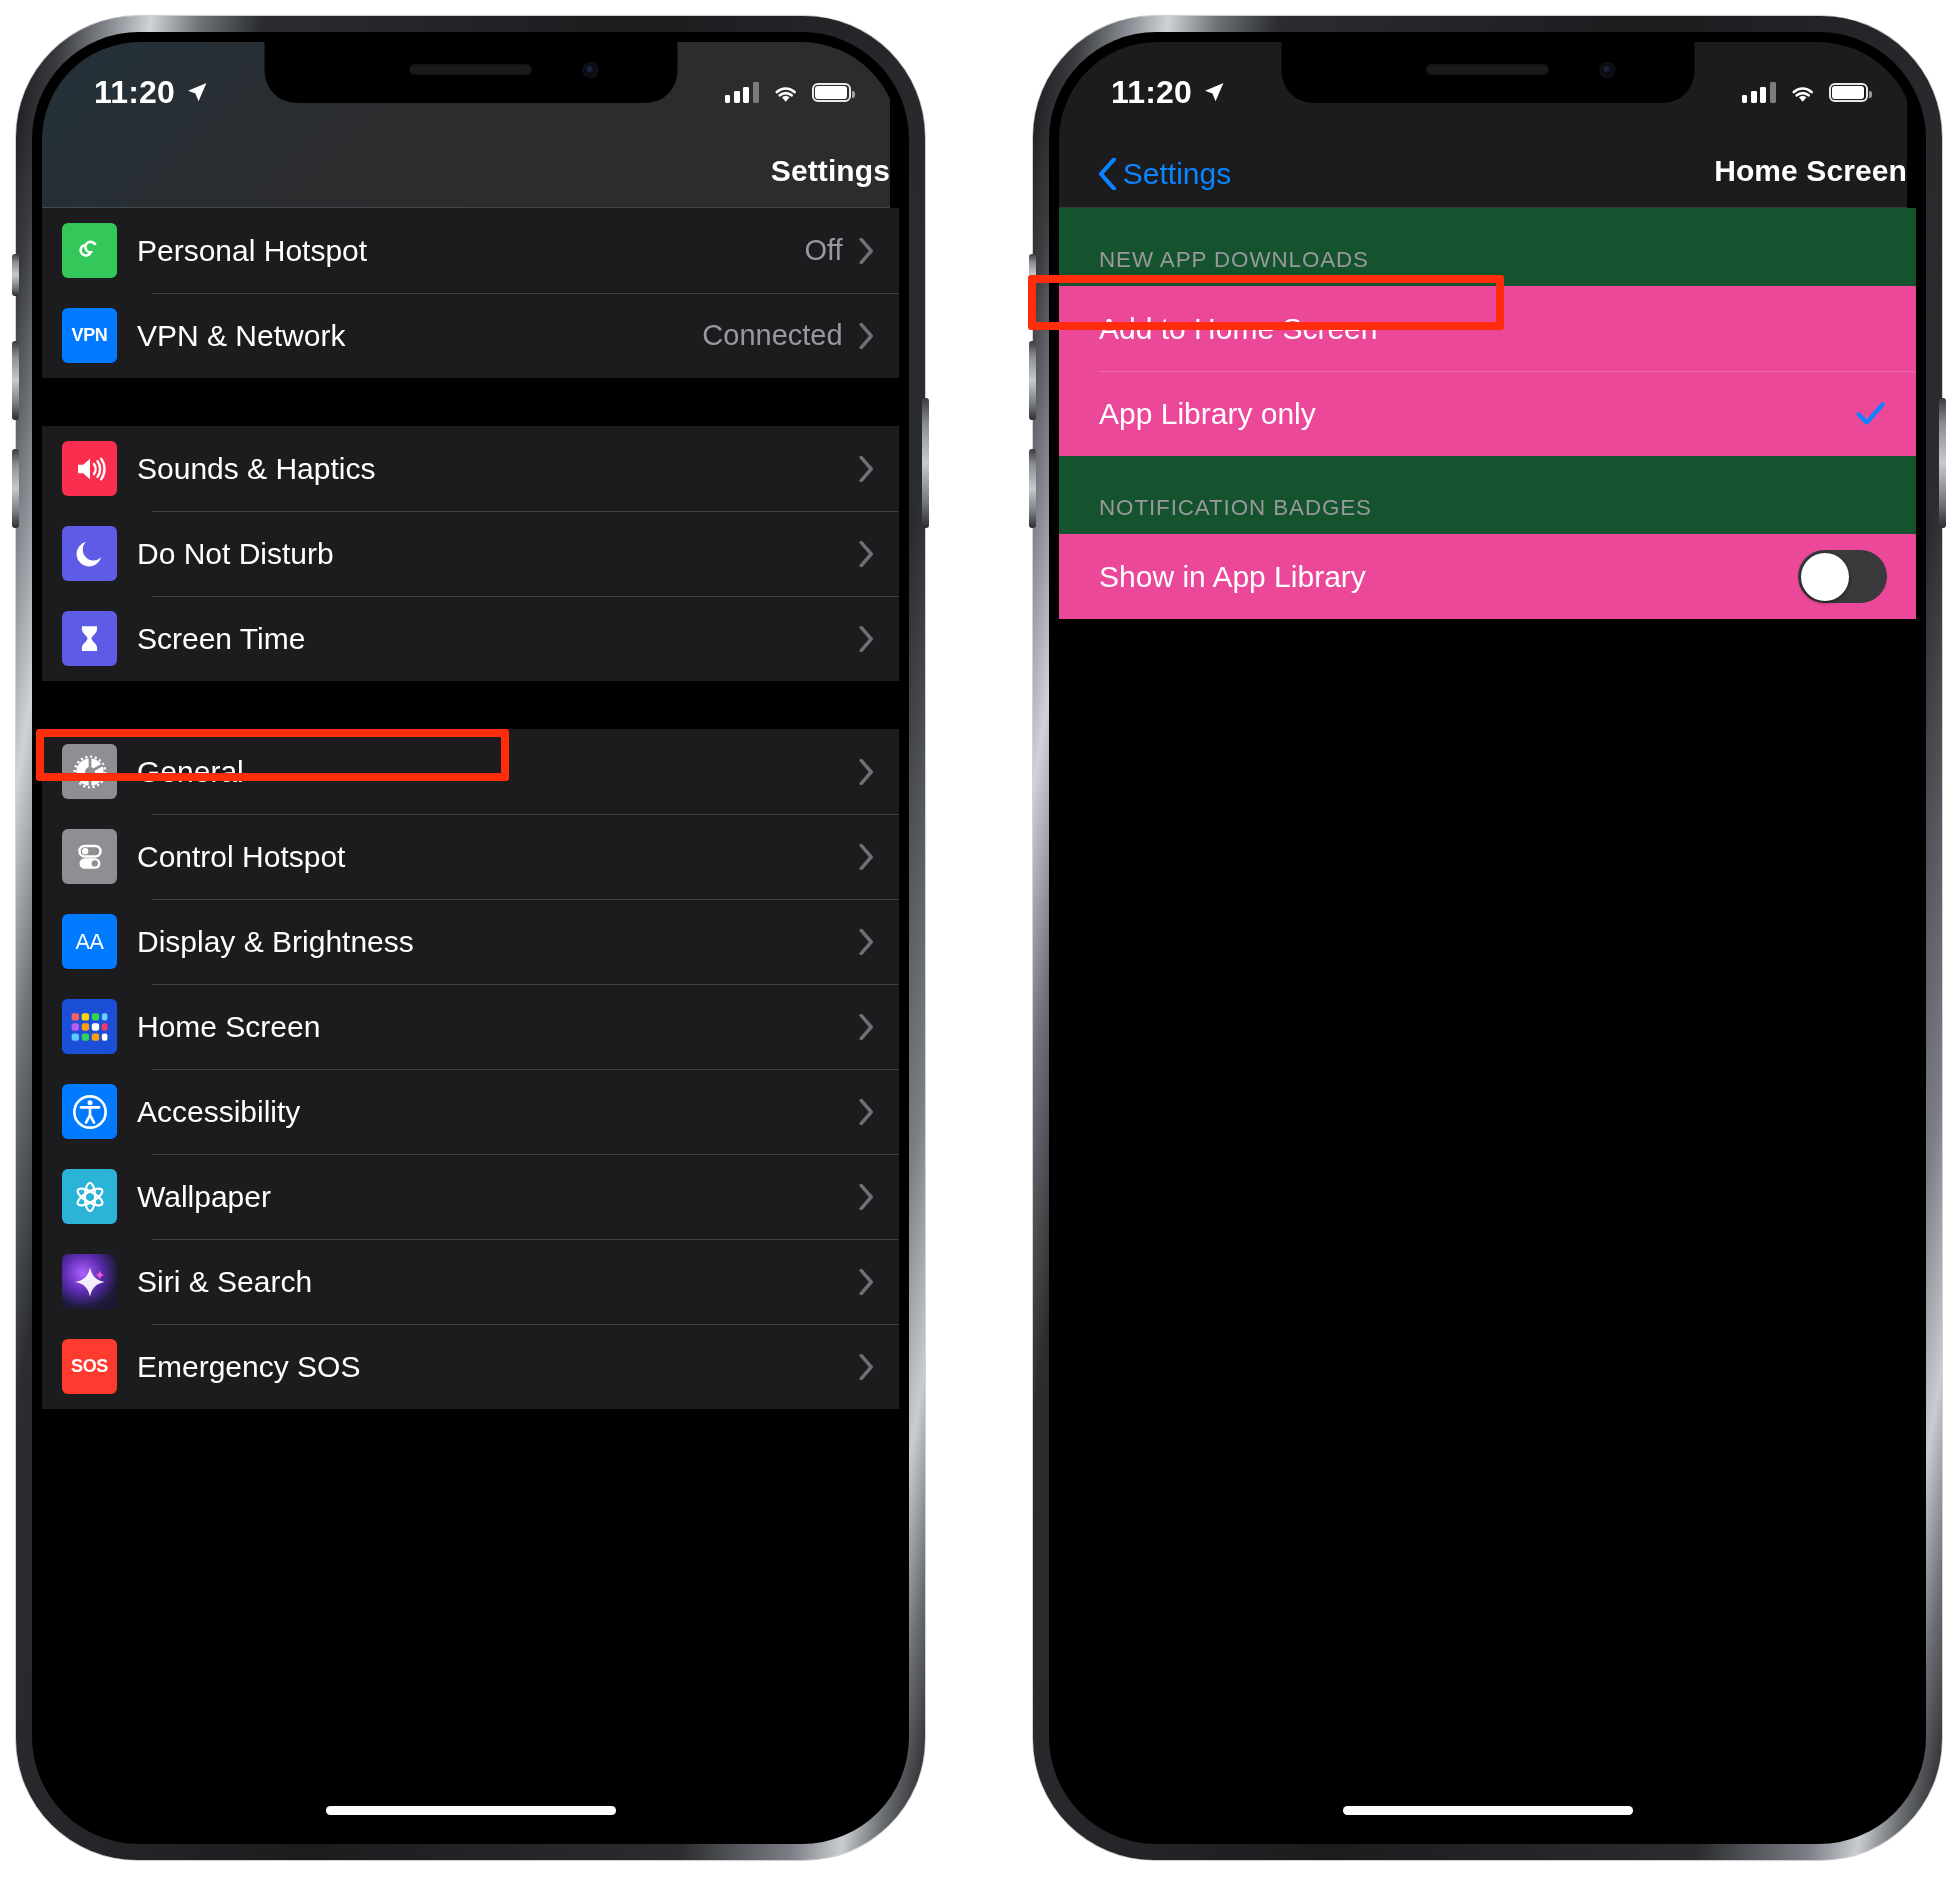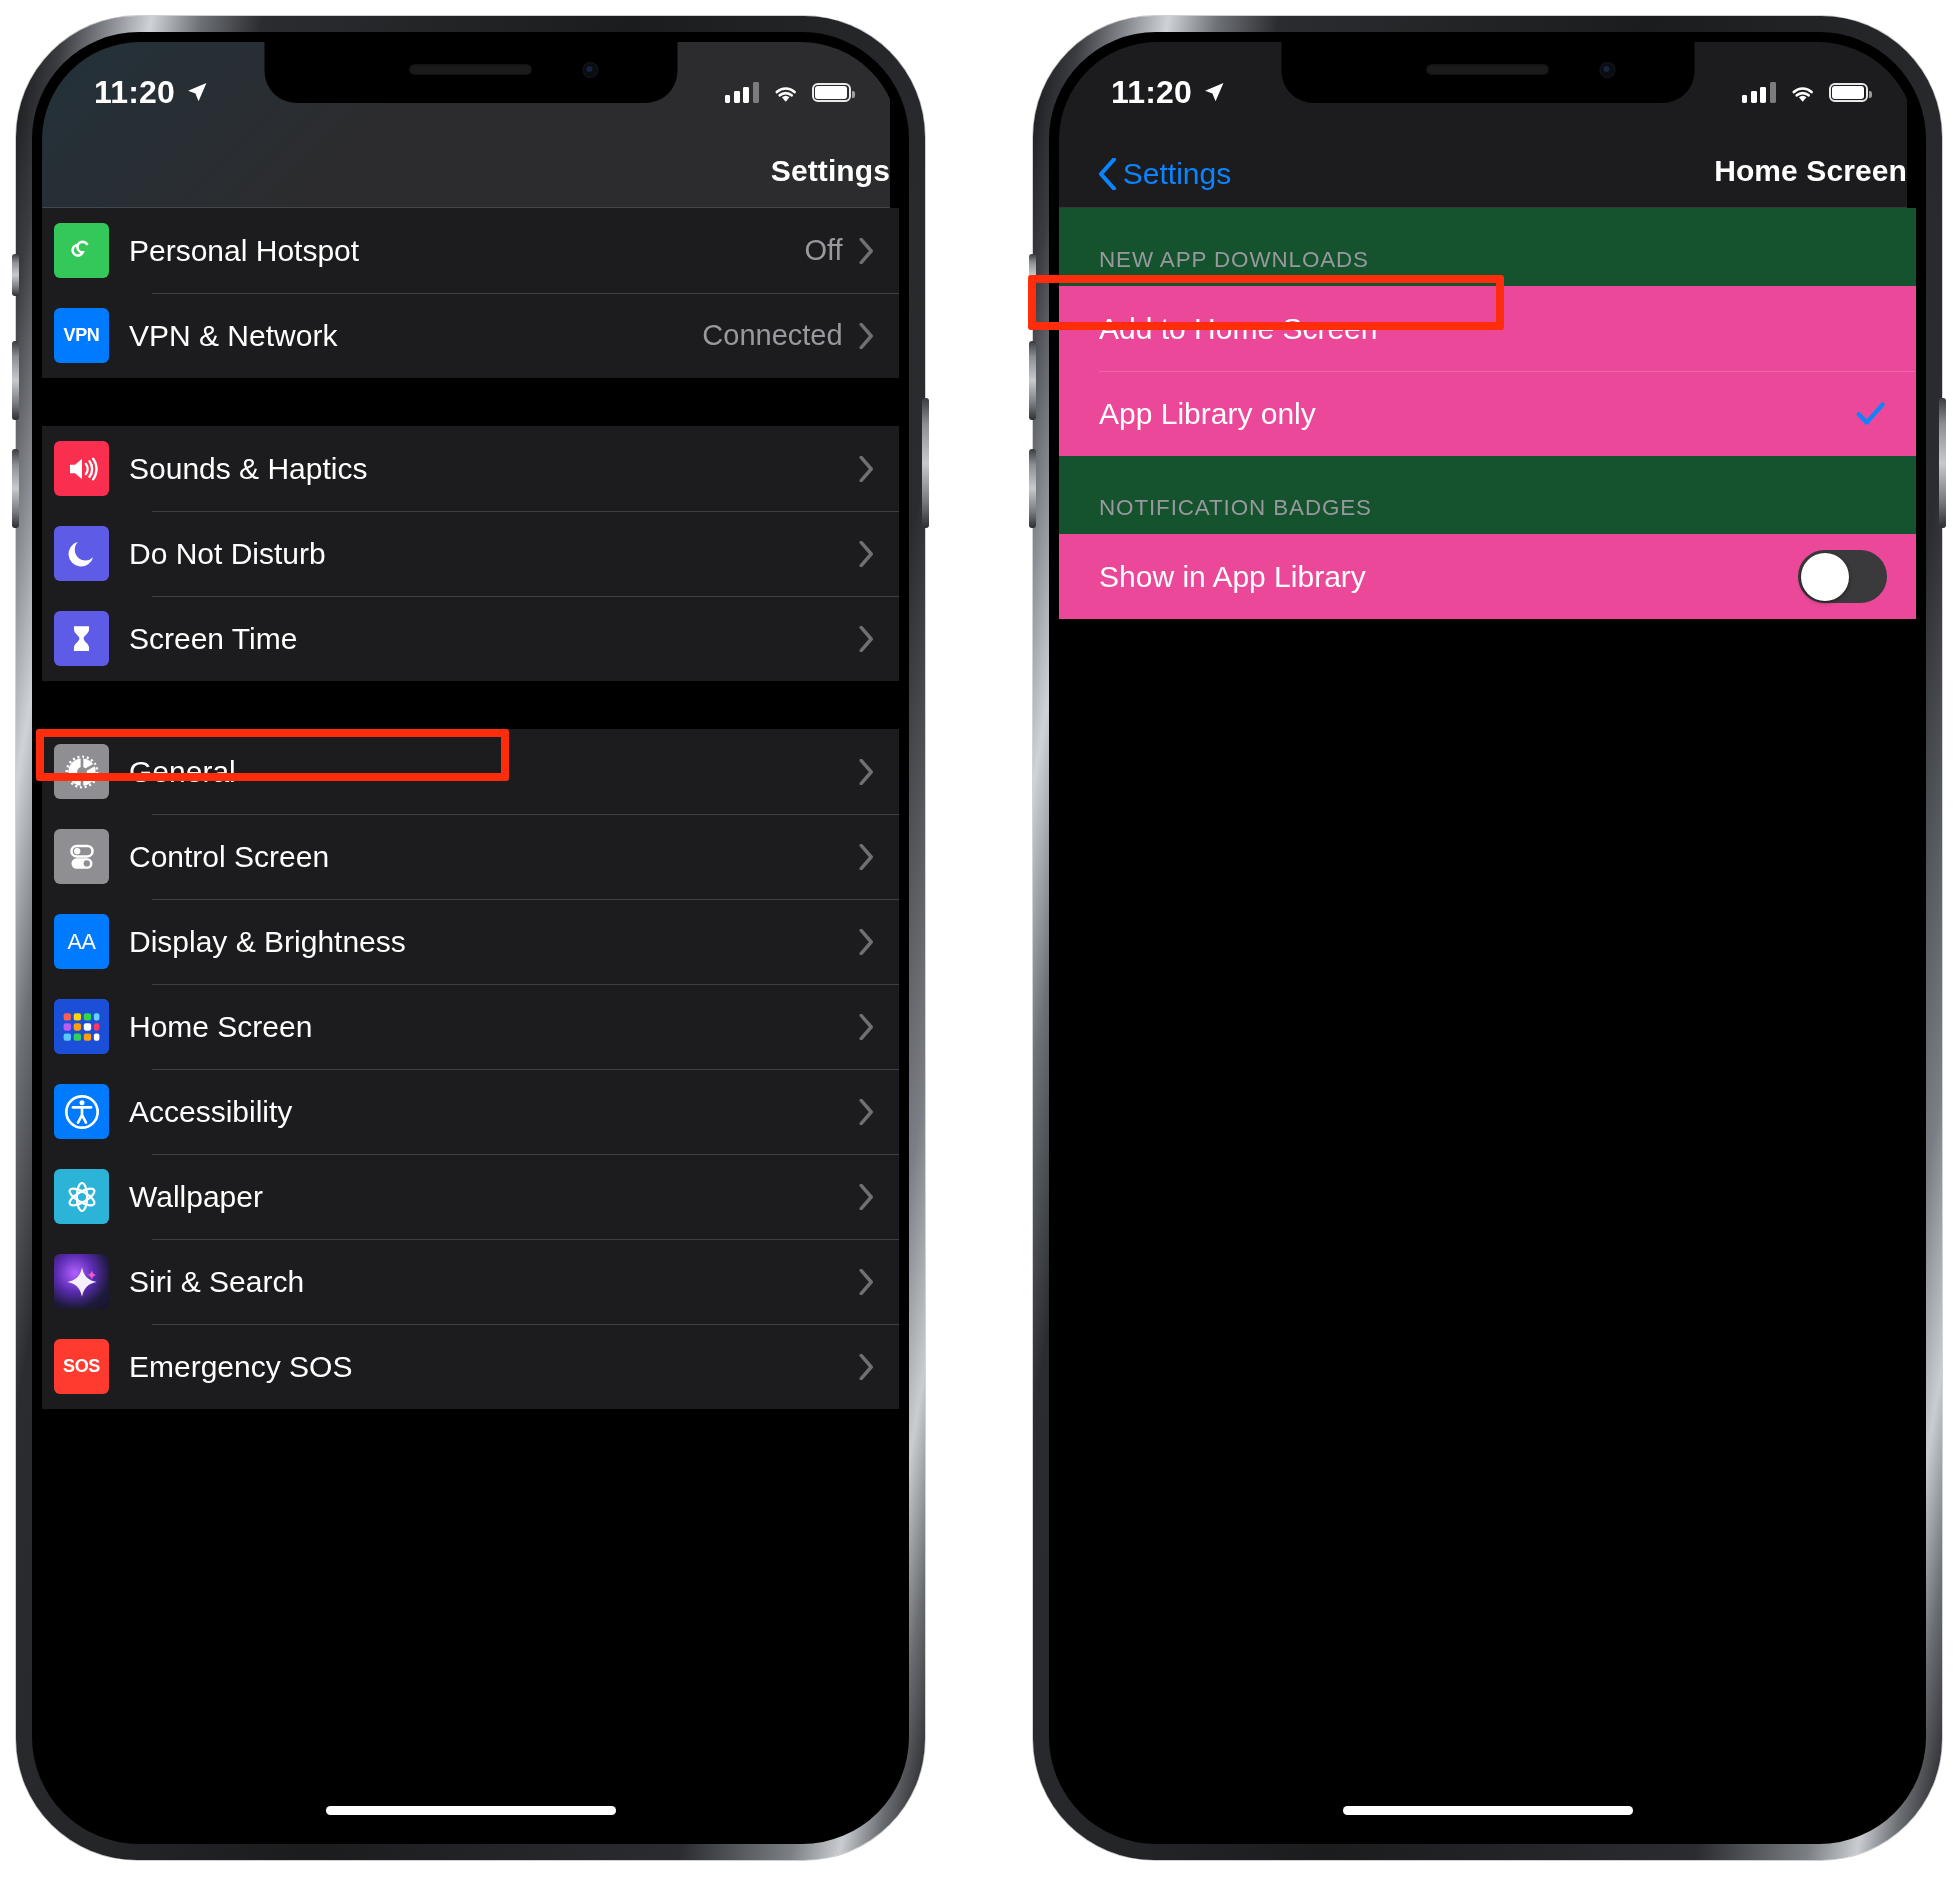--- a/index.html
+++ b/index.html
@@ -168,21 +168,21 @@
   .group {
     background: #1c1c1e;
   }
   .gap { height: 48px; background: #000; }
 
   .row {
     position: relative;
     display: flex;
     align-items: center;
     height: 85px;
-    padding-left: 12px;
+    padding-left: 20px;
     background: #1c1c1e;
   }
   .row + .row::before {
     content:"";
     position:absolute; left: 110px; right: 0; top: 0;
     height: 0.7px; background: rgba(255,255,255,0.16);
   }
   .row .ico {
     width: 55px; height: 55px;
     border-radius: 6px;
@@ -409,21 +409,21 @@
             </div>
             <div class="row">
               <span class="ico" style="background:#8E8E93">
                 <svg width="36" height="36" viewBox="0 0 24 24">
                   <rect x="5" y="4.6" width="14" height="7" rx="3.5" fill="none" stroke="#fff" stroke-width="1.7"></rect>
                   <circle cx="8.8" cy="8.1" r="2.1" fill="#fff"></circle>
                   <rect x="5" y="12.8" width="14" height="7" rx="3.5" fill="#fff"></rect>
                   <circle cx="15.2" cy="16.3" r="2.1" fill="#8E8E93"></circle>
                 </svg>
               </span>
-              <span class="label">Control Screen</span>
+              <span class="label">Control Hotspot</span>
               <svg class="chev-right" viewBox="0 0 10 18">
                 <path d="M1.5 1 L8.5 9 L1.5 17" stroke="#6f6f74" stroke-width="2.4" fill="none" stroke-linecap="round" stroke-linejoin="round"></path>
               </svg>
             </div>
             <div class="row">
               <span class="ico" style="background:#007AFF">
                 <span class="ico-text" style="font-size:21.6px;font-weight:400">AA</span>
               </span>
               <span class="label">Display &amp; Brightness</span>
               <svg class="chev-right" viewBox="0 0 10 18">

